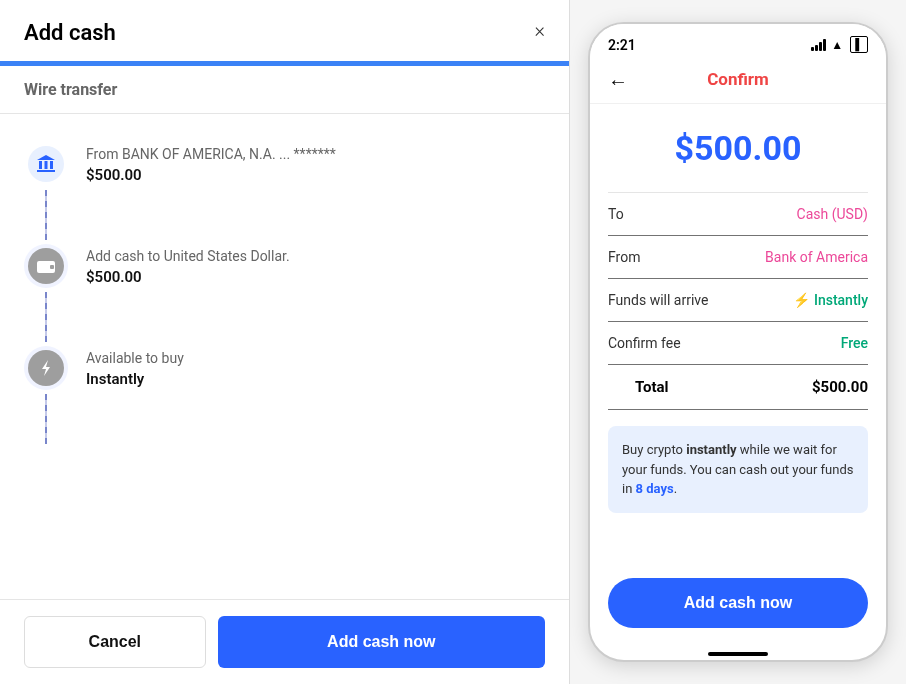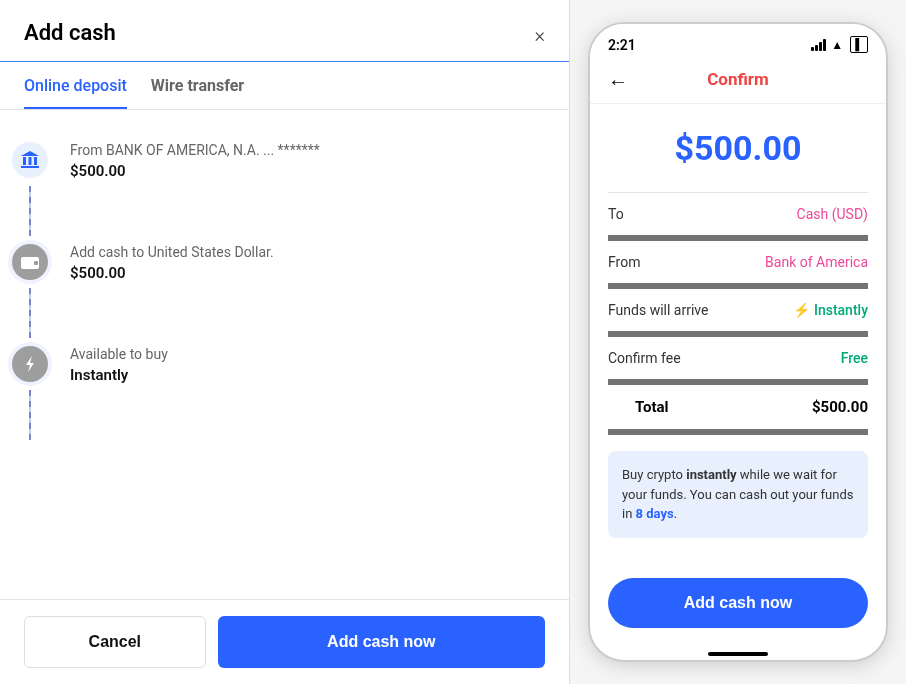--- a/index.html
+++ b/index.html
@@ -18,23 +18,23 @@
       background: #fff;
       border-right: 1px solid #ddd;
       display: flex;
       flex-direction: column;
       height: 684px;
     }
 
     .left-header {
       display: flex;
       justify-content: space-between;
-      align-items: flex-end;
+      align-items: flex-start;
       padding: 20px 24px 16px;
-      border-bottom: 1px solid #3b82f6;
+      border-bottom: 5px solid #3b82f6;
     }
 
     .left-title {
       font-size: 22px;
       font-weight: 600;
       color: #000;
     }
 
     .close-icon {
       font-size: 20px;
@@ -61,21 +61,21 @@
     }
 
     .tab.active {
       color: #2962ff;
       border-bottom: 2px solid #2962ff;
       font-weight: 500;
     }
 
     .steps-container {
       flex: 1;
-      padding: 28px 8px;
+      padding: 28px 24px;
       overflow-y: auto;
     }
 
     .step {
       display: flex;
       align-items: flex-start;
       gap: 18px;
       margin-bottom: 0;
       position: relative;
     }
@@ -259,21 +259,21 @@
 
     .confirm-rows {
       border-top: 1px solid #e5e5e5;
     }
 
     .confirm-row {
       display: flex;
       justify-content: space-between;
       align-items: flex-end;
       padding: 13px 0;
-      border-bottom: 6px solid #737373;
+      border-bottom: 1px solid #737373;
     }
 
     .confirm-row-label {
       font-size: 14px;
       color: #333;
     }
 
     .confirm-row-value {
       font-size: 14px;
       color: #ec4899;
@@ -353,23 +353,20 @@
 </head>
 <body>
 
 <div class="left-panel">
   <div class="left-header">
     <span class="left-title">Add cash</span>
     <span class="close-icon">×</span>
   </div>
 
   <div class="tabs">
-    <div class="tab active">
-      <span>Online deposit</span>
-    </div>
     <div class="tab">
       <span>Wire transfer</span>
     </div>
   </div>
 
   <div class="steps-container">
 
     <div class="step">
       <div class="step-icon-wrapper">
         <div class="step-icon bank">

